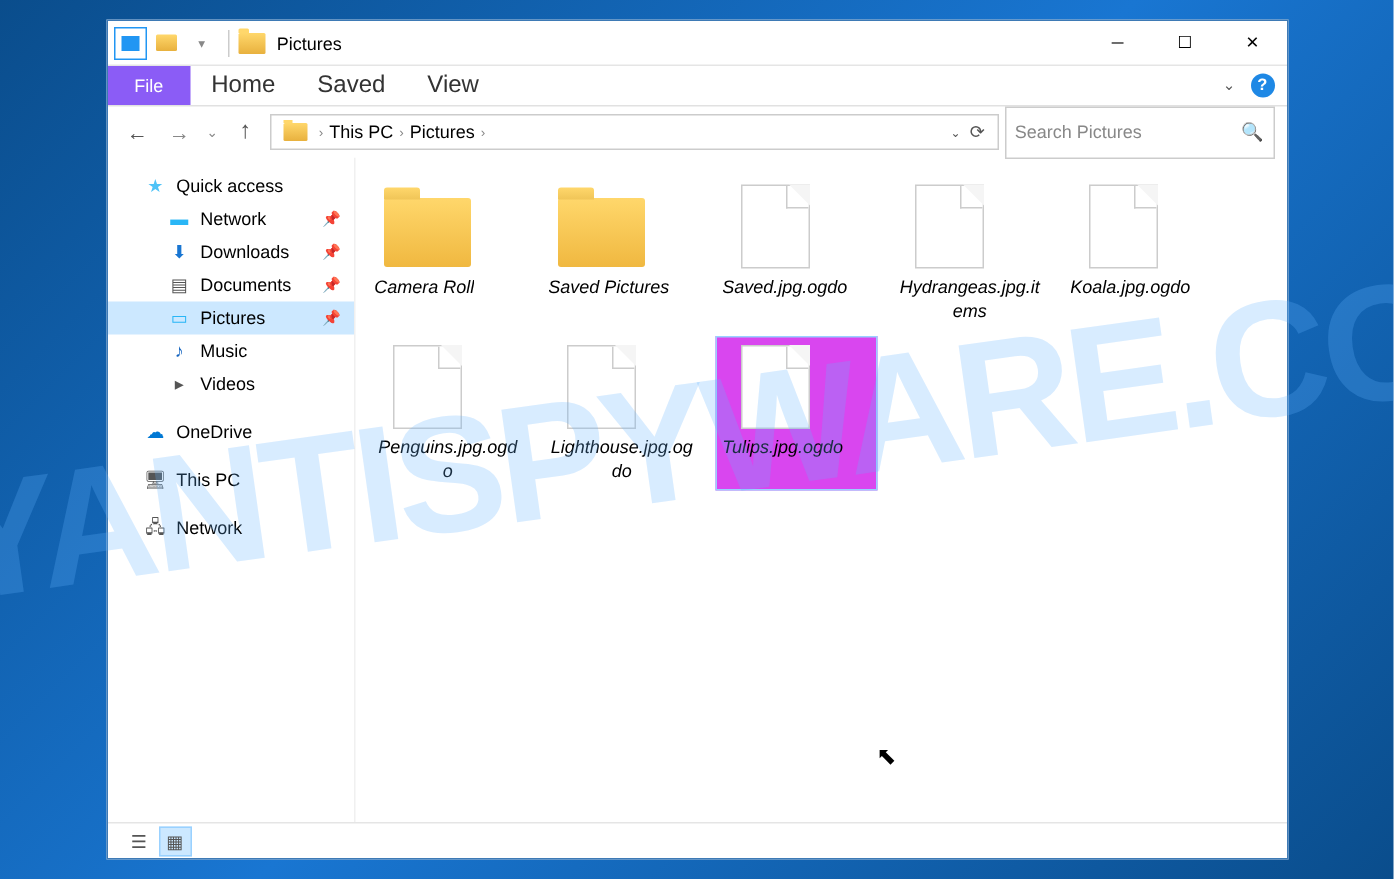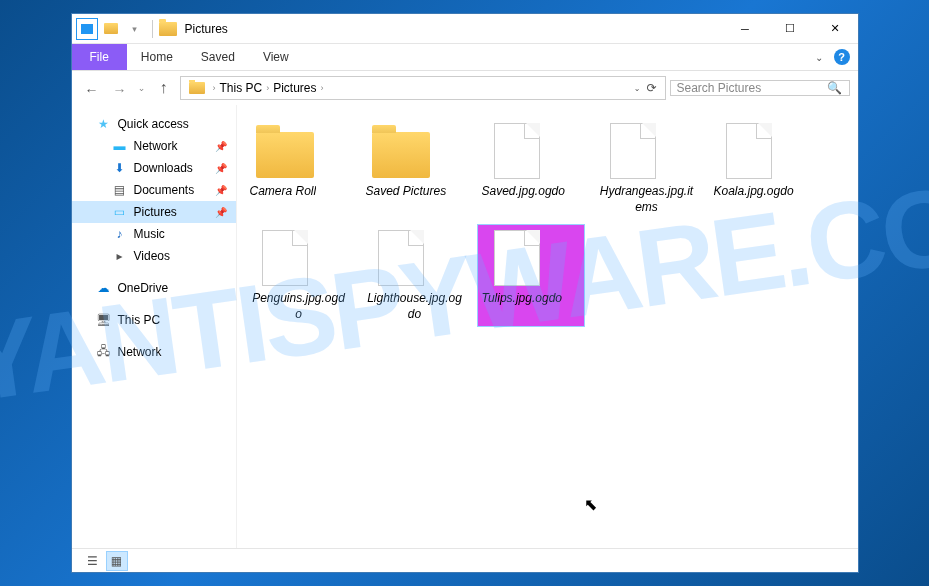--- a/index.html
+++ b/index.html
@@ -14,39 +14,39 @@
     .title-divider { width: 1px; height: 18px; background: #ccc; margin: 0 6px; }
     .folder-mini { width: 18px; height: 14px; background: linear-gradient(#ffd76b, #e8b13e); border-radius: 1px; position: relative; }
     .folder-mini::before { content: ''; position: absolute; top: -3px; left: 0; width: 7px; height: 3px; background: #ffd76b; border-radius: 1px 1px 0 0; }
     .title-text { font-size: 12px; margin-left: 8px; flex: 1; }
     .window-controls { display: flex; }
     .wc-btn { width: 45px; height: 29px; display: flex; align-items: center; justify-content: center; font-size: 11px; cursor: pointer; }
     
     
     .ribbon { height: 27px; background: #fff; display: flex; align-items: stretch; border-bottom: 1px solid #e1e1e1; }
     .ribbon-file { background: #8b5cf6; color: #fff; padding: 0 18px; display: flex; align-items: center; font-size: 12px; cursor: pointer; }
-    .ribbon-tab { padding: 0 14px; display: flex; align-items: center; font-size: 12px; cursor: pointer; color: #333; }
+    .ribbon-tab { padding: 0 14px; display: flex; align-items: center; font-size: 16px; cursor: pointer; color: #333; }
     .ribbon-right { margin-left: auto; display: flex; align-items: center; padding-right: 8px; gap: 10px; }
     .ribbon-chev { font-size: 10px; color: #555; cursor: pointer; }
     .help-icon { width: 16px; height: 16px; border-radius: 50%; background: #1e88e5; color: #fff; display: flex; align-items: center; justify-content: center; font-size: 11px; font-weight: bold; cursor: pointer; }
     
     
     .navbar { height: 34px; display: flex; align-items: center; padding: 4px 8px; gap: 4px; }
     .nav-btn { width: 24px; height: 24px; display: flex; align-items: center; justify-content: center; color: #888; cursor: pointer; font-size: 14px; }
     .nav-btn.back { color: #555; }
     .nav-up { color: #555; font-size: 16px; }
     .breadcrumb { flex: 1; height: 24px; border: 1px solid #ccc; display: flex; align-items: center; padding: 0 4px; background: #fff; }
     .bc-icon { width: 16px; height: 12px; background: linear-gradient(#ffd76b,#e8b13e); margin: 0 4px; border-radius: 1px; position: relative; }
     .bc-icon::before { content:''; position:absolute; top:-2px; left:0; width:6px; height:2px; background:#ffd76b; }
     .bc-sep { color: #888; font-size: 9px; margin: 0 4px; }
     .bc-item { font-size: 12px; cursor: pointer; }
     .bc-right { margin-left: auto; display: flex; align-items: center; gap: 6px; padding-right: 4px; color: #555; }
     .bc-drop { font-size: 8px; }
     .refresh { font-size: 12px; cursor: pointer; }
-    .search { width: 180px; height: 16px; border: 1px solid #ccc; display: flex; align-items: center; padding: 0 6px; color: #888; font-size: 12px; }
+    .search { width: 180px; height: 35px; border: 1px solid #ccc; display: flex; align-items: center; padding: 0 6px; color: #888; font-size: 12px; }
     .search-text { flex: 1; }
     .search-icon { font-size: 12px; }
     
     
     .body { flex: 1; display: flex; overflow: hidden; }
     
     
     .sidebar { width: 165px; background: #fff; padding: 8px 0; overflow-y: auto; font-size: 12px; border-right: 1px solid #f0f0f0; }
     .sb-item { height: 22px; display: flex; align-items: center; padding-left: 24px; gap: 6px; cursor: pointer; }
     .sb-item.indent { padding-left: 40px; }

